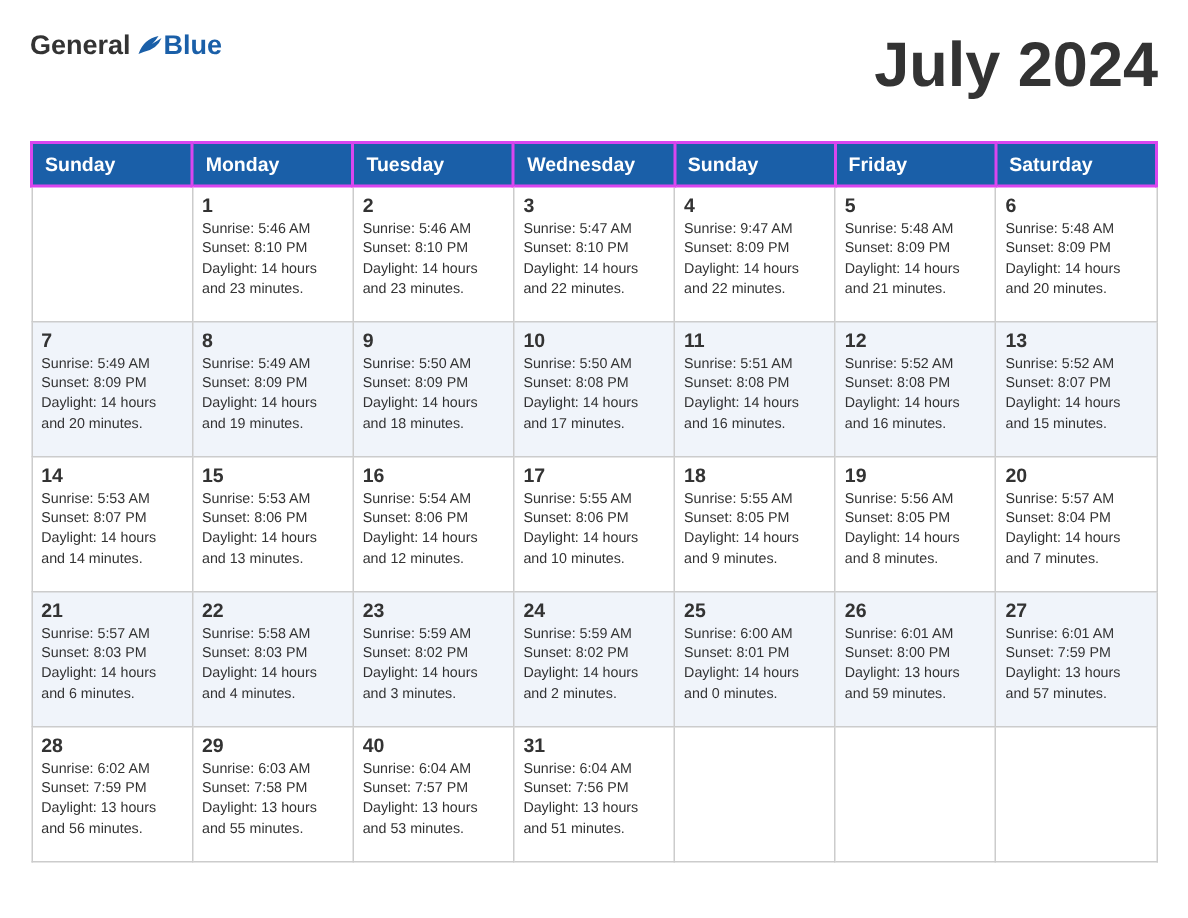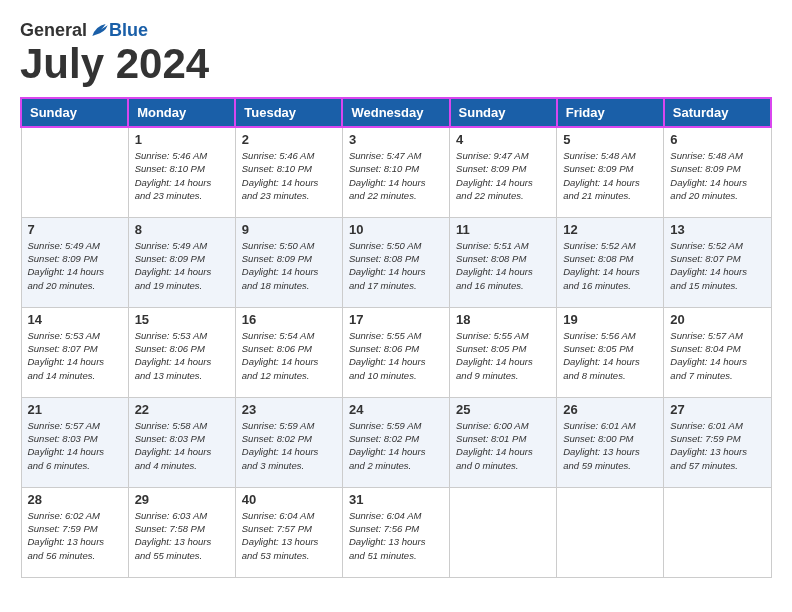--- a/index.html
+++ b/index.html
@@ -7,22 +7,21 @@
       font-family: Arial, sans-serif;
       background: #fff;
       width: 792px;
       min-height: 612px;
       padding: 20px;
     }
     .header {
       display: flex;
       justify-content: space-between;
       align-items: flex-start;
-      margin-bottom: 10px;
-      flex-direction: column;
+      margin-bottom: 28px;
     }
     .logo {
       display: flex;
       flex-direction: column;
       align-items: flex-start;
     }
     .logo-text {
       display: flex;
       align-items: center;
     }
@@ -80,21 +79,20 @@
       font-size: 13px;
       font-weight: bold;
       color: #333;
       display: block;
       margin-bottom: 2px;
     }
     .day-info {
       font-size: 9.5px;
       line-height: 1.4;
       color: #333;
-      font-style: italic;
     }
     .empty-cell {
       background: #f9f9f9;
     }
     tr:nth-child(odd) td {
       background-color: #fff;
     }
     tr:nth-child(even) td {
       background-color: #f0f4fa;
     }

